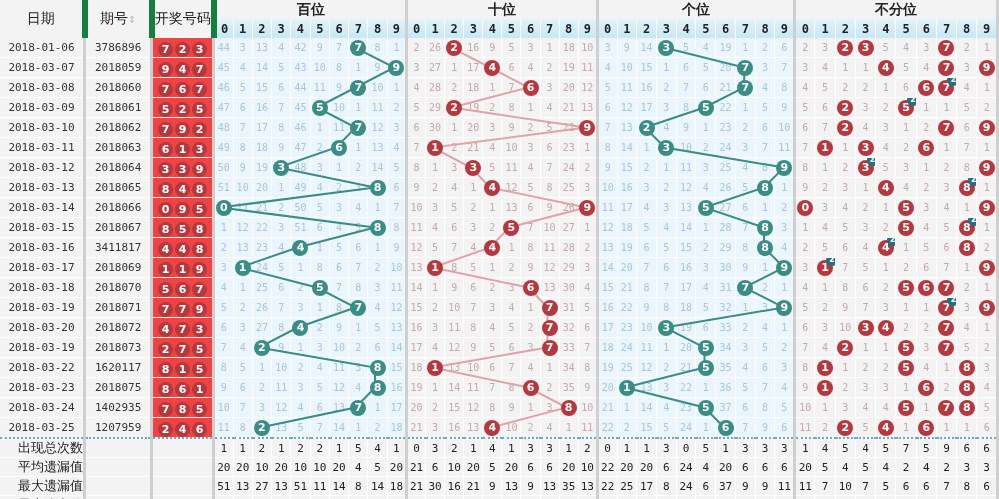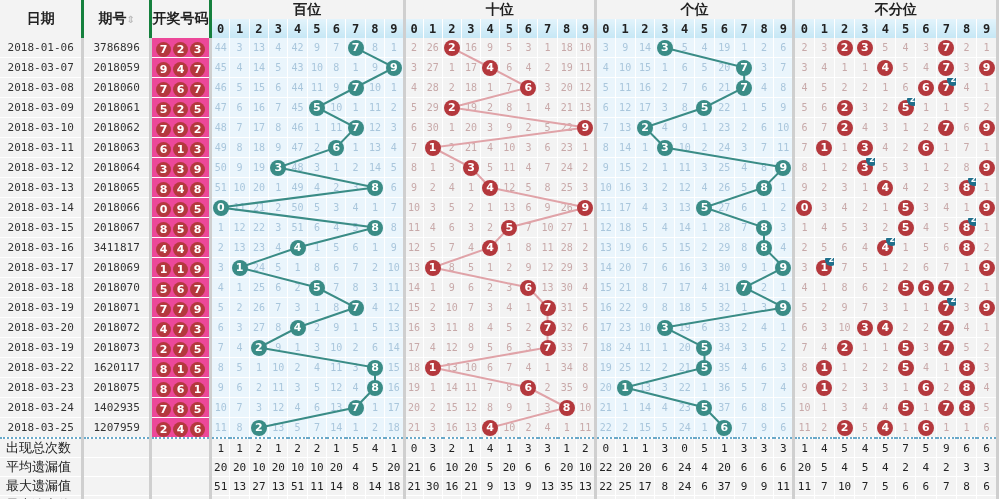--- a/index.html
+++ b/index.html
@@ -1,37 +1,37 @@
 <!DOCTYPE html>
 <html><head>
 <meta charset="utf-8">
 <style>
 *{box-sizing:border-box;margin:0;padding:0}
 body{width:999px;height:499px;background:#fff;font-family:"DejaVu Sans","Liberation Sans",sans-serif;overflow:hidden;position:relative}
 table{border-collapse:collapse;table-layout:fixed;position:absolute;left:0;top:0}
 td,th{padding:0;text-align:center;vertical-align:middle;overflow:hidden;white-space:nowrap}
-.hdr{background:#f3f3f3;font-weight:bold;font-size:14px;color:#222;border-right:3px solid #15803d}
+.hdr{background:#f3f3f3;font-weight:normal;font-size:14px;color:#222;border-right:6px solid #15803d}
 .sec{background:#f3f3f3;font-weight:bold;font-size:14px;color:#222;height:19px;border-right:3px solid #cfcfcf}
 .dg{background:linear-gradient(#e2f3fb,#c6e7f5);font-weight:bold;font-size:12px;color:#222;height:19px;font-family:"DejaVu Sans Mono",monospace;border-right:1px solid #fff}
 .dg.last{border-right:3px solid #cfcfcf}
 tr.r td{height:19.2px;border-bottom:1px solid #fff}
 .dt{font-size:11px;color:#333;background:#f3f3f3;font-family:"DejaVu Sans Mono",monospace;border-right:3px solid #cfcfcf}
 .qh{font-size:11px;color:#333;background:#f3f3f3;font-family:"DejaVu Sans Mono",monospace;border-right:3px solid #cfcfcf}
-.dr{background:#ec4899;border-right:3px solid #cfcfcf}
+.dr{background:#ef4444;border-right:3px solid #cfcfcf}
 .c{font-size:10px;font-family:"DejaVu Sans Mono",monospace;border-right:1px solid #fff;position:relative}
 .cb{background:#eaf5fc;color:#a9c6dc}
 .cr{background:#f3f3f3;color:#c8a9a9}
 .c.last{border-right:3px solid #cfcfcf}
 .ball{display:inline-block;width:16px;height:16px;border-radius:50%;color:#fff;font-weight:bold;font-size:11px;line-height:16px;text-align:center;position:relative;z-index:3;font-family:"DejaVu Sans",sans-serif}
 .bt{background:#3a8c86}
 .bred{background:#b4383d}
 .db{display:inline-block;width:15px;height:15px;border-radius:50%;background:#b4383d;color:#fff;font-weight:bold;font-size:11px;line-height:15px;margin:0 1px}
 .badge2{position:absolute;right:-5px;top:-6px;width:12px;height:12px;border-radius:50%;background:#1f6f8b;color:#fff;font-size:8px;line-height:12px;font-weight:bold;z-index:4}
 tr.stat td{height:19px;font-size:11px;color:#222;font-family:"DejaVu Sans Mono",monospace;background:#f3f3f3;border-bottom:1px solid #fff}
-tr.stat td.lbl{font-family:"DejaVu Sans","Liberation Sans",sans-serif;font-size:13px;text-align:left;padding-left:6px;border-right:3px solid #cfcfcf}
+tr.stat td.lbl{font-family:"DejaVu Sans","Liberation Sans",sans-serif;font-size:13px;text-align:left;padding-left:18px;border-right:3px solid #cfcfcf}
 tr.stat td.sc{border-right:1px solid #fff}
 tr.stat td.sc.last{border-right:3px solid #cfcfcf}
 tr.stat td.emp{border-right:3px solid #cfcfcf}
 tr.first td{border-top:2px dotted #6aa9c9}
 svg.lines{position:absolute;left:0;top:0;z-index:2;pointer-events:none}
 </style>
 </head>
 <body>
 
 <table id="grid">

